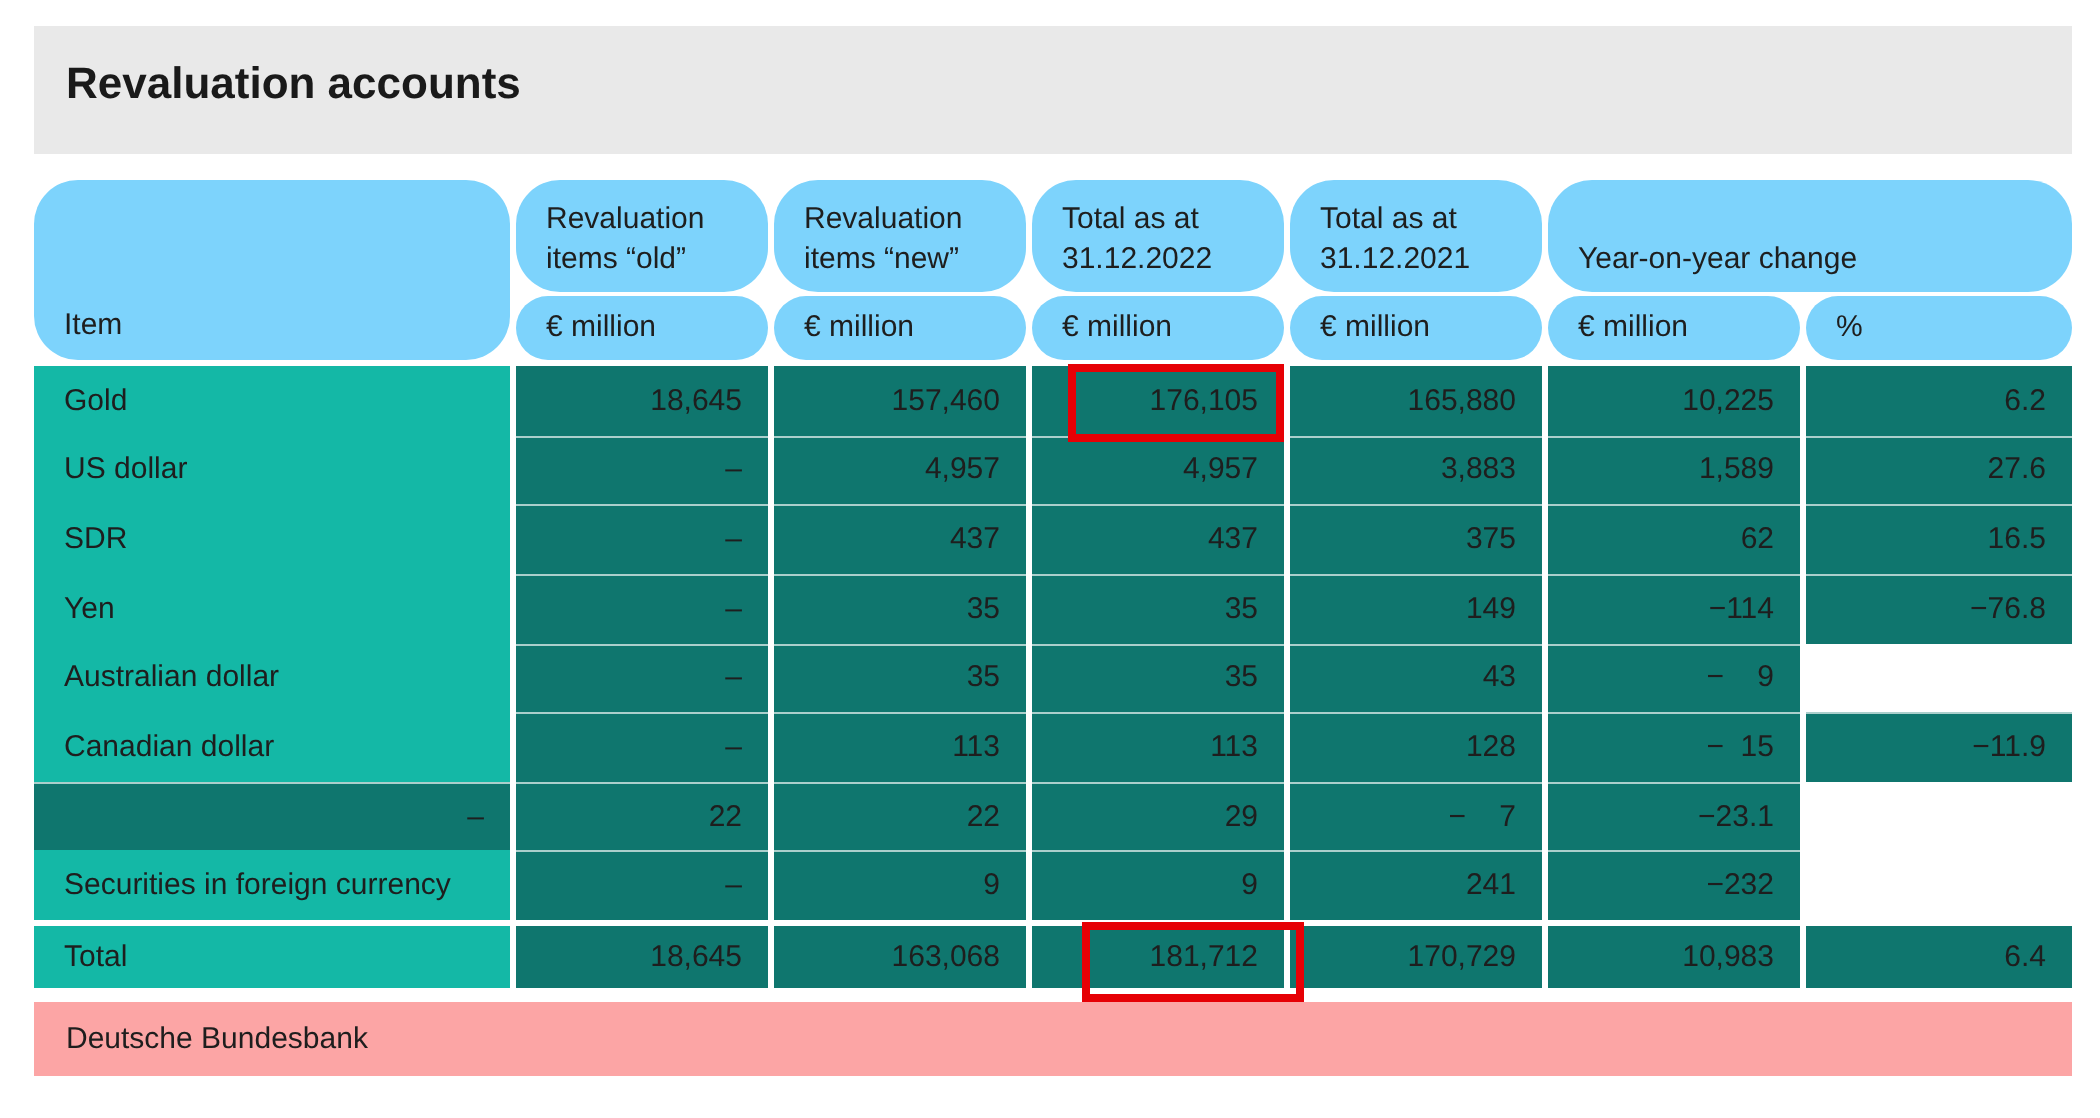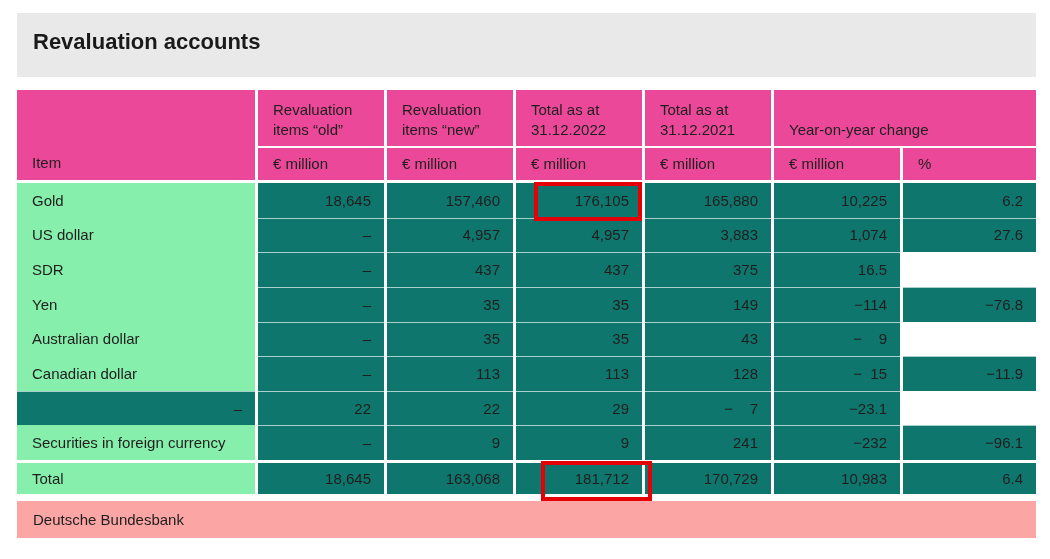--- a/index.html
+++ b/index.html
@@ -46,24 +46,25 @@
     background: #ffffff;
   }
 
   
   .header-grid {
     grid-template-rows: 56px 32px;
     row-gap: 2px;
     margin-bottom: 3px;
   }
   .hcell {
-    background: #ec4899;
+    background: #7dd3fc;
     font-size: 15px;
     line-height: 20px;
     box-sizing: border-box;
+    border-radius: 22px;
   }
   .item-head {
     grid-column: 1;
     grid-row: 1 / 3;
     display: flex;
     align-items: flex-end;
     padding: 0 12px 7px 15px;
   }
   .group-head {
     grid-row: 1;
@@ -83,21 +84,21 @@
   .data-row { height: 34.63px; }
   .total-row { height: 31px; margin-top: 3px; }
 
   .cell {
     box-sizing: border-box;
     font-size: 15px;
     display: flex;
     align-items: center;
   }
   .cell-item {
-    background: #86efac;
+    background: #14b8a6;
     padding-left: 15px;
   }
   .cell-num {
     background: #0f766e;
     justify-content: flex-end;
     padding-right: 13px;
     white-space: pre;
   }
   .data-row + .data-row .cell-num {
     box-shadow: inset 0 1px 0 rgba(255,255,255,0.65);
@@ -159,29 +160,30 @@
       <div class="cell cell-num">165,880</div>
       <div class="cell cell-num">10,225</div>
       <div class="cell cell-num">6.2</div>
     </div>
     <div class="grid data-row">
       <div class="cell cell-item">US dollar</div>
       <div class="cell cell-num">–</div>
       <div class="cell cell-num">4,957</div>
       <div class="cell cell-num">4,957</div>
       <div class="cell cell-num">3,883</div>
-      <div class="cell cell-num">1,074</div>
+      <div class="cell cell-num">1,589</div>
       <div class="cell cell-num">27.6</div>
     </div>
     <div class="grid data-row">
       <div class="cell cell-item">SDR</div>
       <div class="cell cell-num">–</div>
       <div class="cell cell-num">437</div>
       <div class="cell cell-num">437</div>
       <div class="cell cell-num">375</div>
+      <div class="cell cell-num">62</div>
       <div class="cell cell-num">16.5</div>
     </div>
     <div class="grid data-row">
       <div class="cell cell-item">Yen</div>
       <div class="cell cell-num">–</div>
       <div class="cell cell-num">35</div>
       <div class="cell cell-num">35</div>
       <div class="cell cell-num">149</div>
       <div class="cell cell-num">−114</div>
       <div class="cell cell-num">−76.8</div>
@@ -211,21 +213,20 @@
       <div class="cell cell-num">−  7</div>
       <div class="cell cell-num">−23.1</div>
     </div>
     <div class="grid data-row">
       <div class="cell cell-item">Securities in foreign currency</div>
       <div class="cell cell-num">–</div>
       <div class="cell cell-num">9</div>
       <div class="cell cell-num">9</div>
       <div class="cell cell-num">241</div>
       <div class="cell cell-num">−232</div>
-      <div class="cell cell-num">−96.1</div>
     </div>
 
     <div class="grid total-row">
       <div class="cell cell-item">Total</div>
       <div class="cell cell-num">18,645</div>
       <div class="cell cell-num">163,068</div>
       <div class="cell cell-num">181,712</div>
       <div class="cell cell-num">170,729</div>
       <div class="cell cell-num">10,983</div>
       <div class="cell cell-num">6.4</div>

